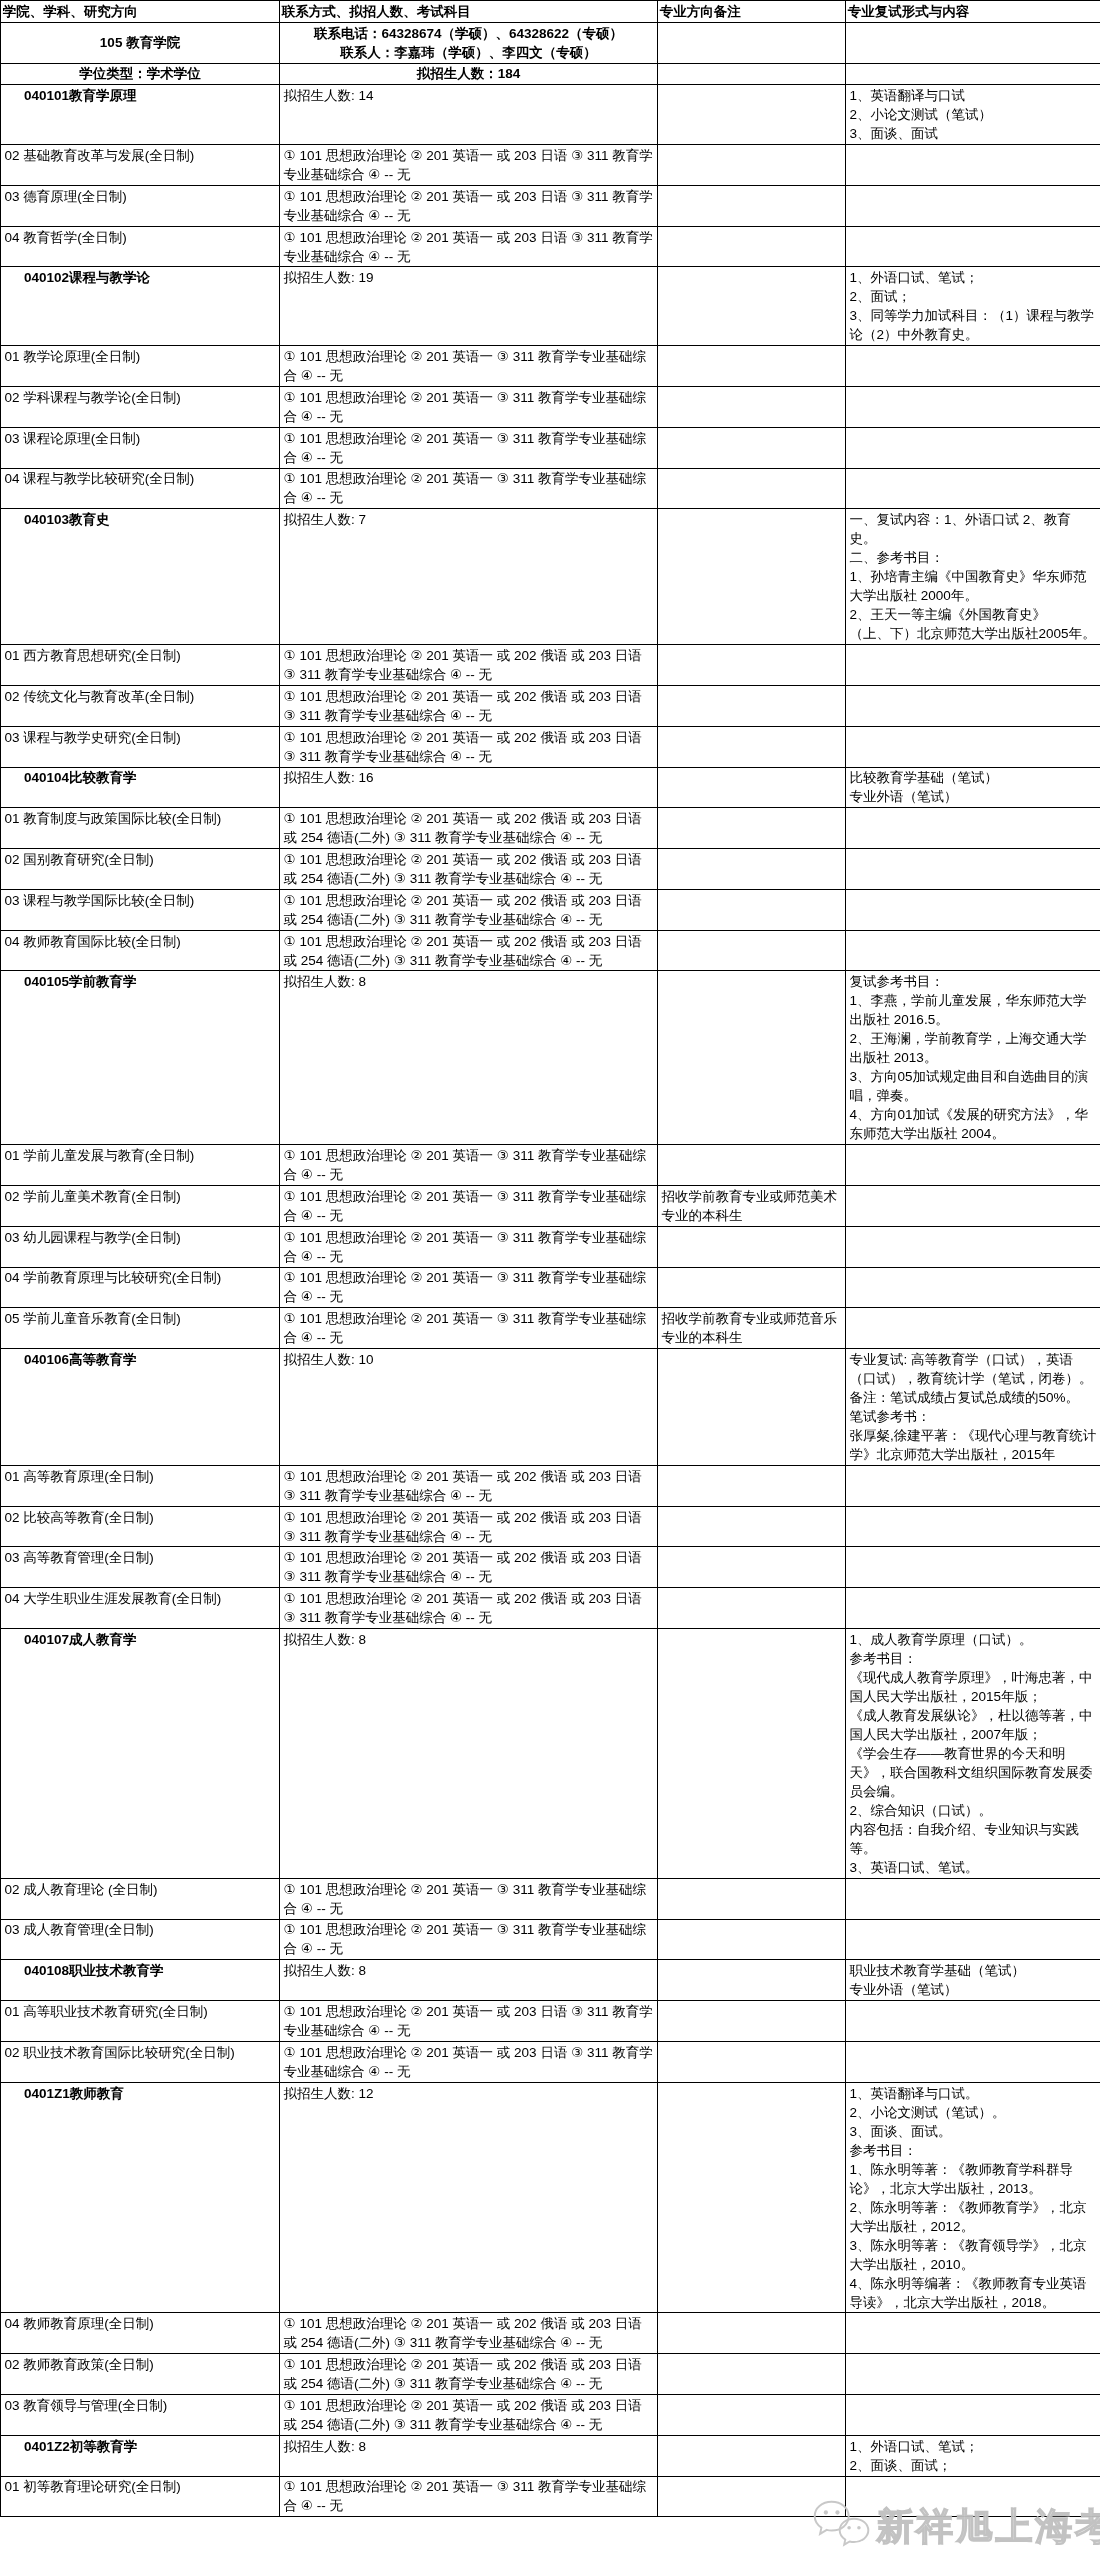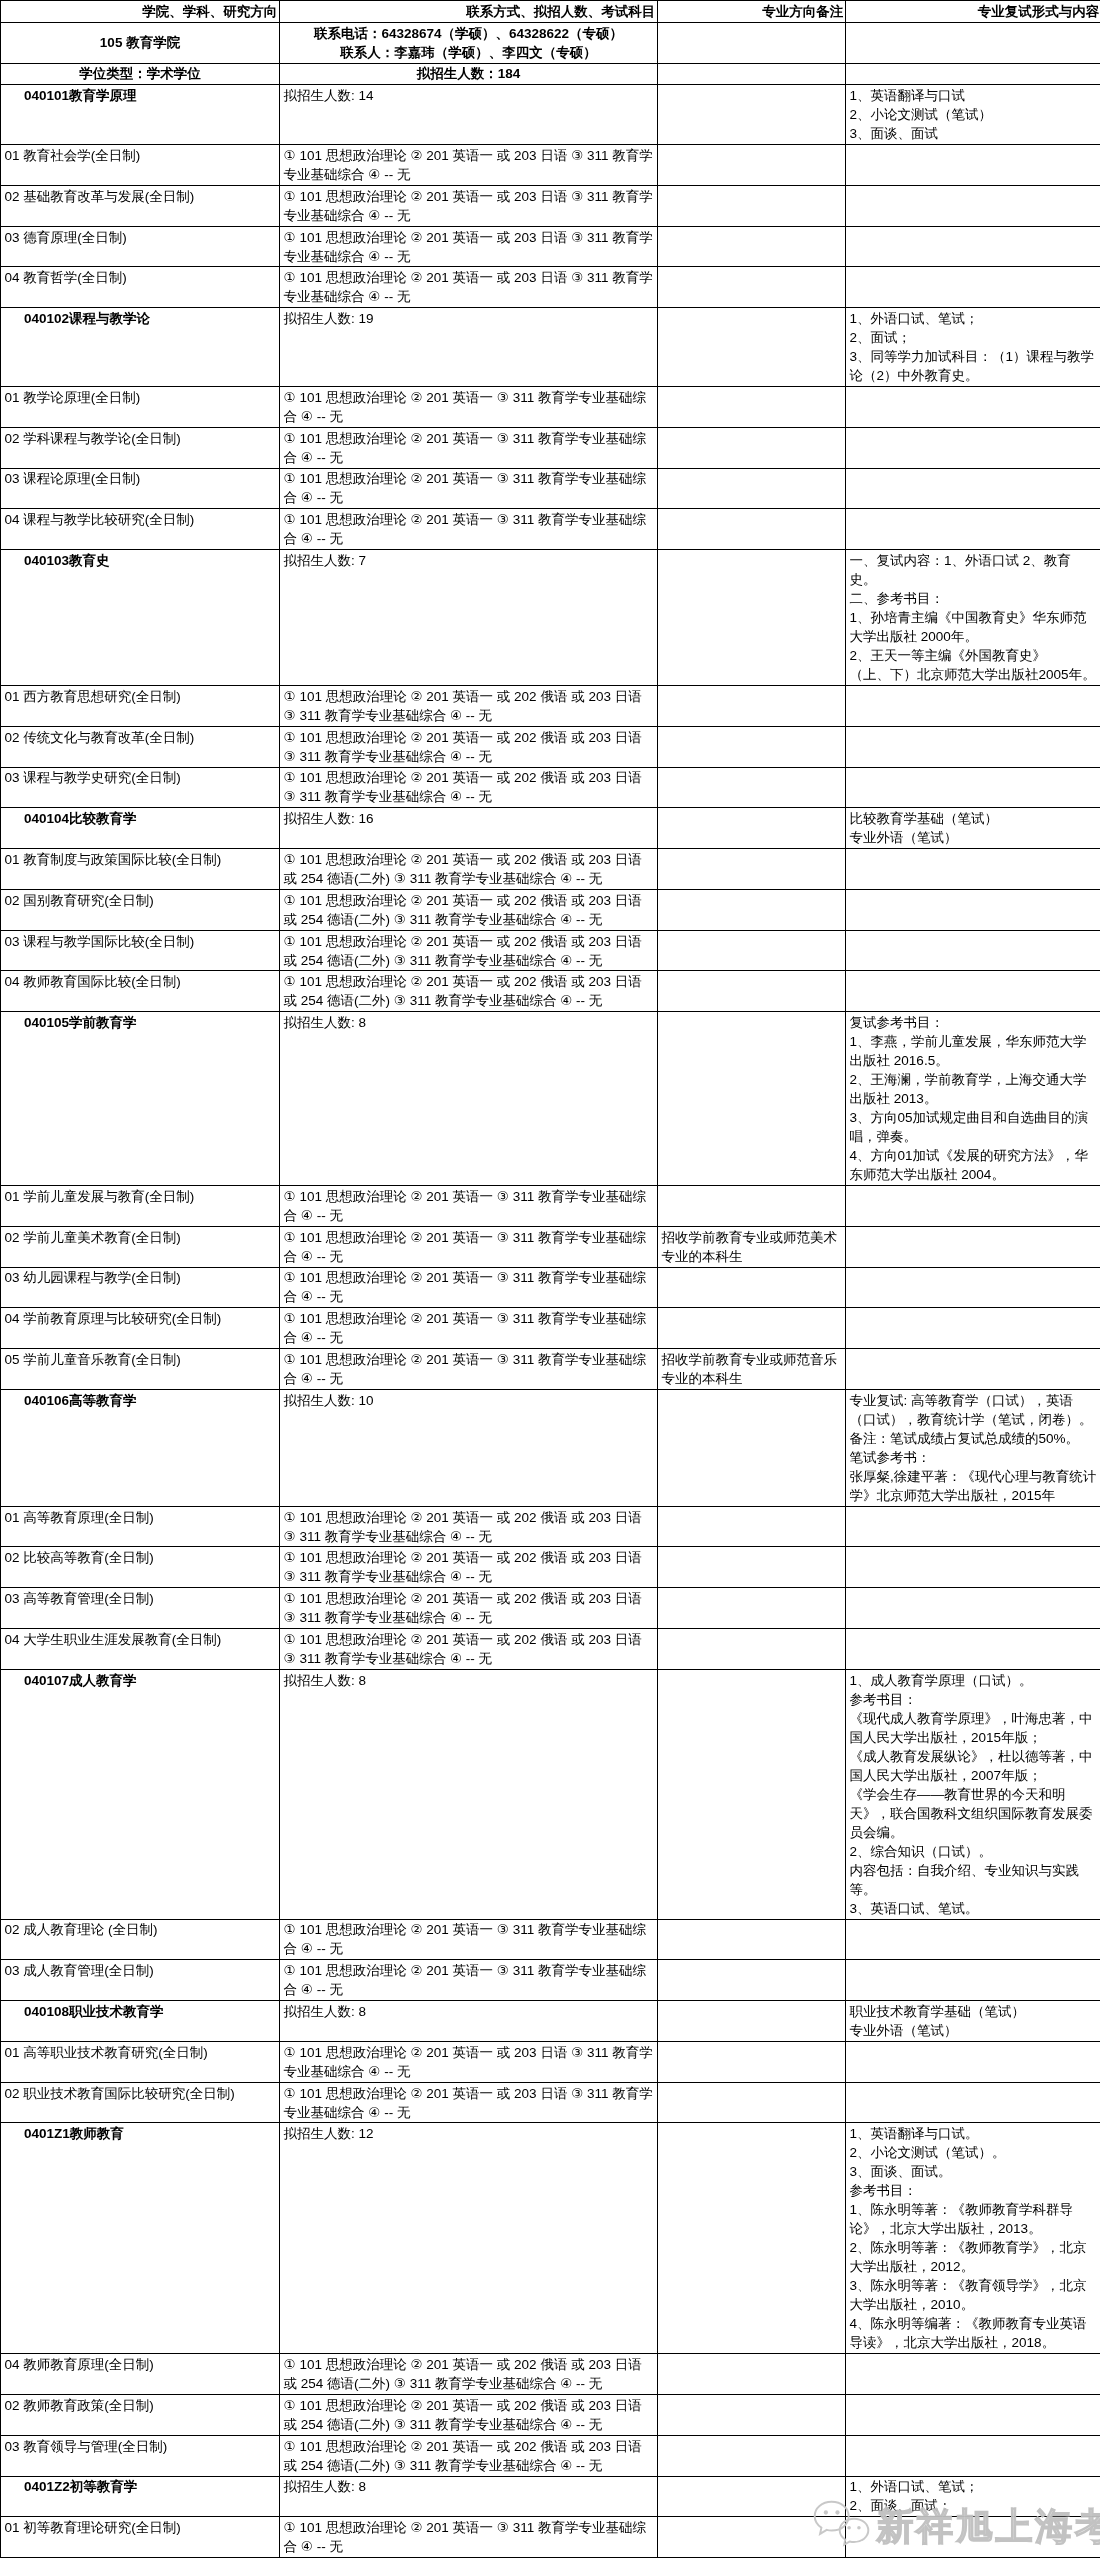--- a/index.html
+++ b/index.html
@@ -21,21 +21,21 @@
     padding:0.9px 3.6px;
     font-size:13.5px;
     line-height:19px;
     word-break:break-all;
     overflow:hidden;
   }
   .b { font-weight:bold; }
   .c { text-align:center; }
   .mid { vertical-align:middle !important; }
   .pre { white-space:pre-line; }
-  tr.head-row td { font-weight:bold; text-align:right; padding:0.9px 1.8px; }
+  tr.head-row td { font-weight:bold; text-align:left; padding:0.9px 1.8px; }
   tr.section-row td.c1 { font-weight:bold;padding-left:23px; }
   tr.dir-row td, tr.section-row td { background:#fff; }
   
   .watermark {
     position:absolute;
     left:812px;
     top:2498px;
     display:flex;
     align-items:center;
     gap:5.4px;
@@ -85,26 +85,20 @@
 
     <tr class="section-row">
     <td class="c1">040101教育学原理</td>
     <td class="c2 pre">拟招生人数: 14</td>
     <td class="c3 pre"></td>
     <td class="c4 pre">1、英语翻译与口试
 2、小论文测试（笔试）
 3、面谈、面试</td>
   </tr>
         <tr class="dir-row">
-    <td class="c1">01 教育社会学(全日制)</td>
-    <td class="c2 pre">① 101 思想政治理论 ② 201 英语一 或 203 日语 ③ 311 教育学专业基础综合 ④ -- 无</td>
-    <td class="c3 pre"></td>
-    <td class="c4 pre"></td>
-  </tr>
-        <tr class="dir-row">
     <td class="c1">02 基础教育改革与发展(全日制)</td>
     <td class="c2 pre">① 101 思想政治理论 ② 201 英语一 或 203 日语 ③ 311 教育学专业基础综合 ④ -- 无</td>
     <td class="c3 pre"></td>
     <td class="c4 pre"></td>
   </tr>
         <tr class="dir-row">
     <td class="c1">03 德育原理(全日制)</td>
     <td class="c2 pre">① 101 思想政治理论 ② 201 英语一 或 203 日语 ③ 311 教育学专业基础综合 ④ -- 无</td>
     <td class="c3 pre"></td>
     <td class="c4 pre"></td>

